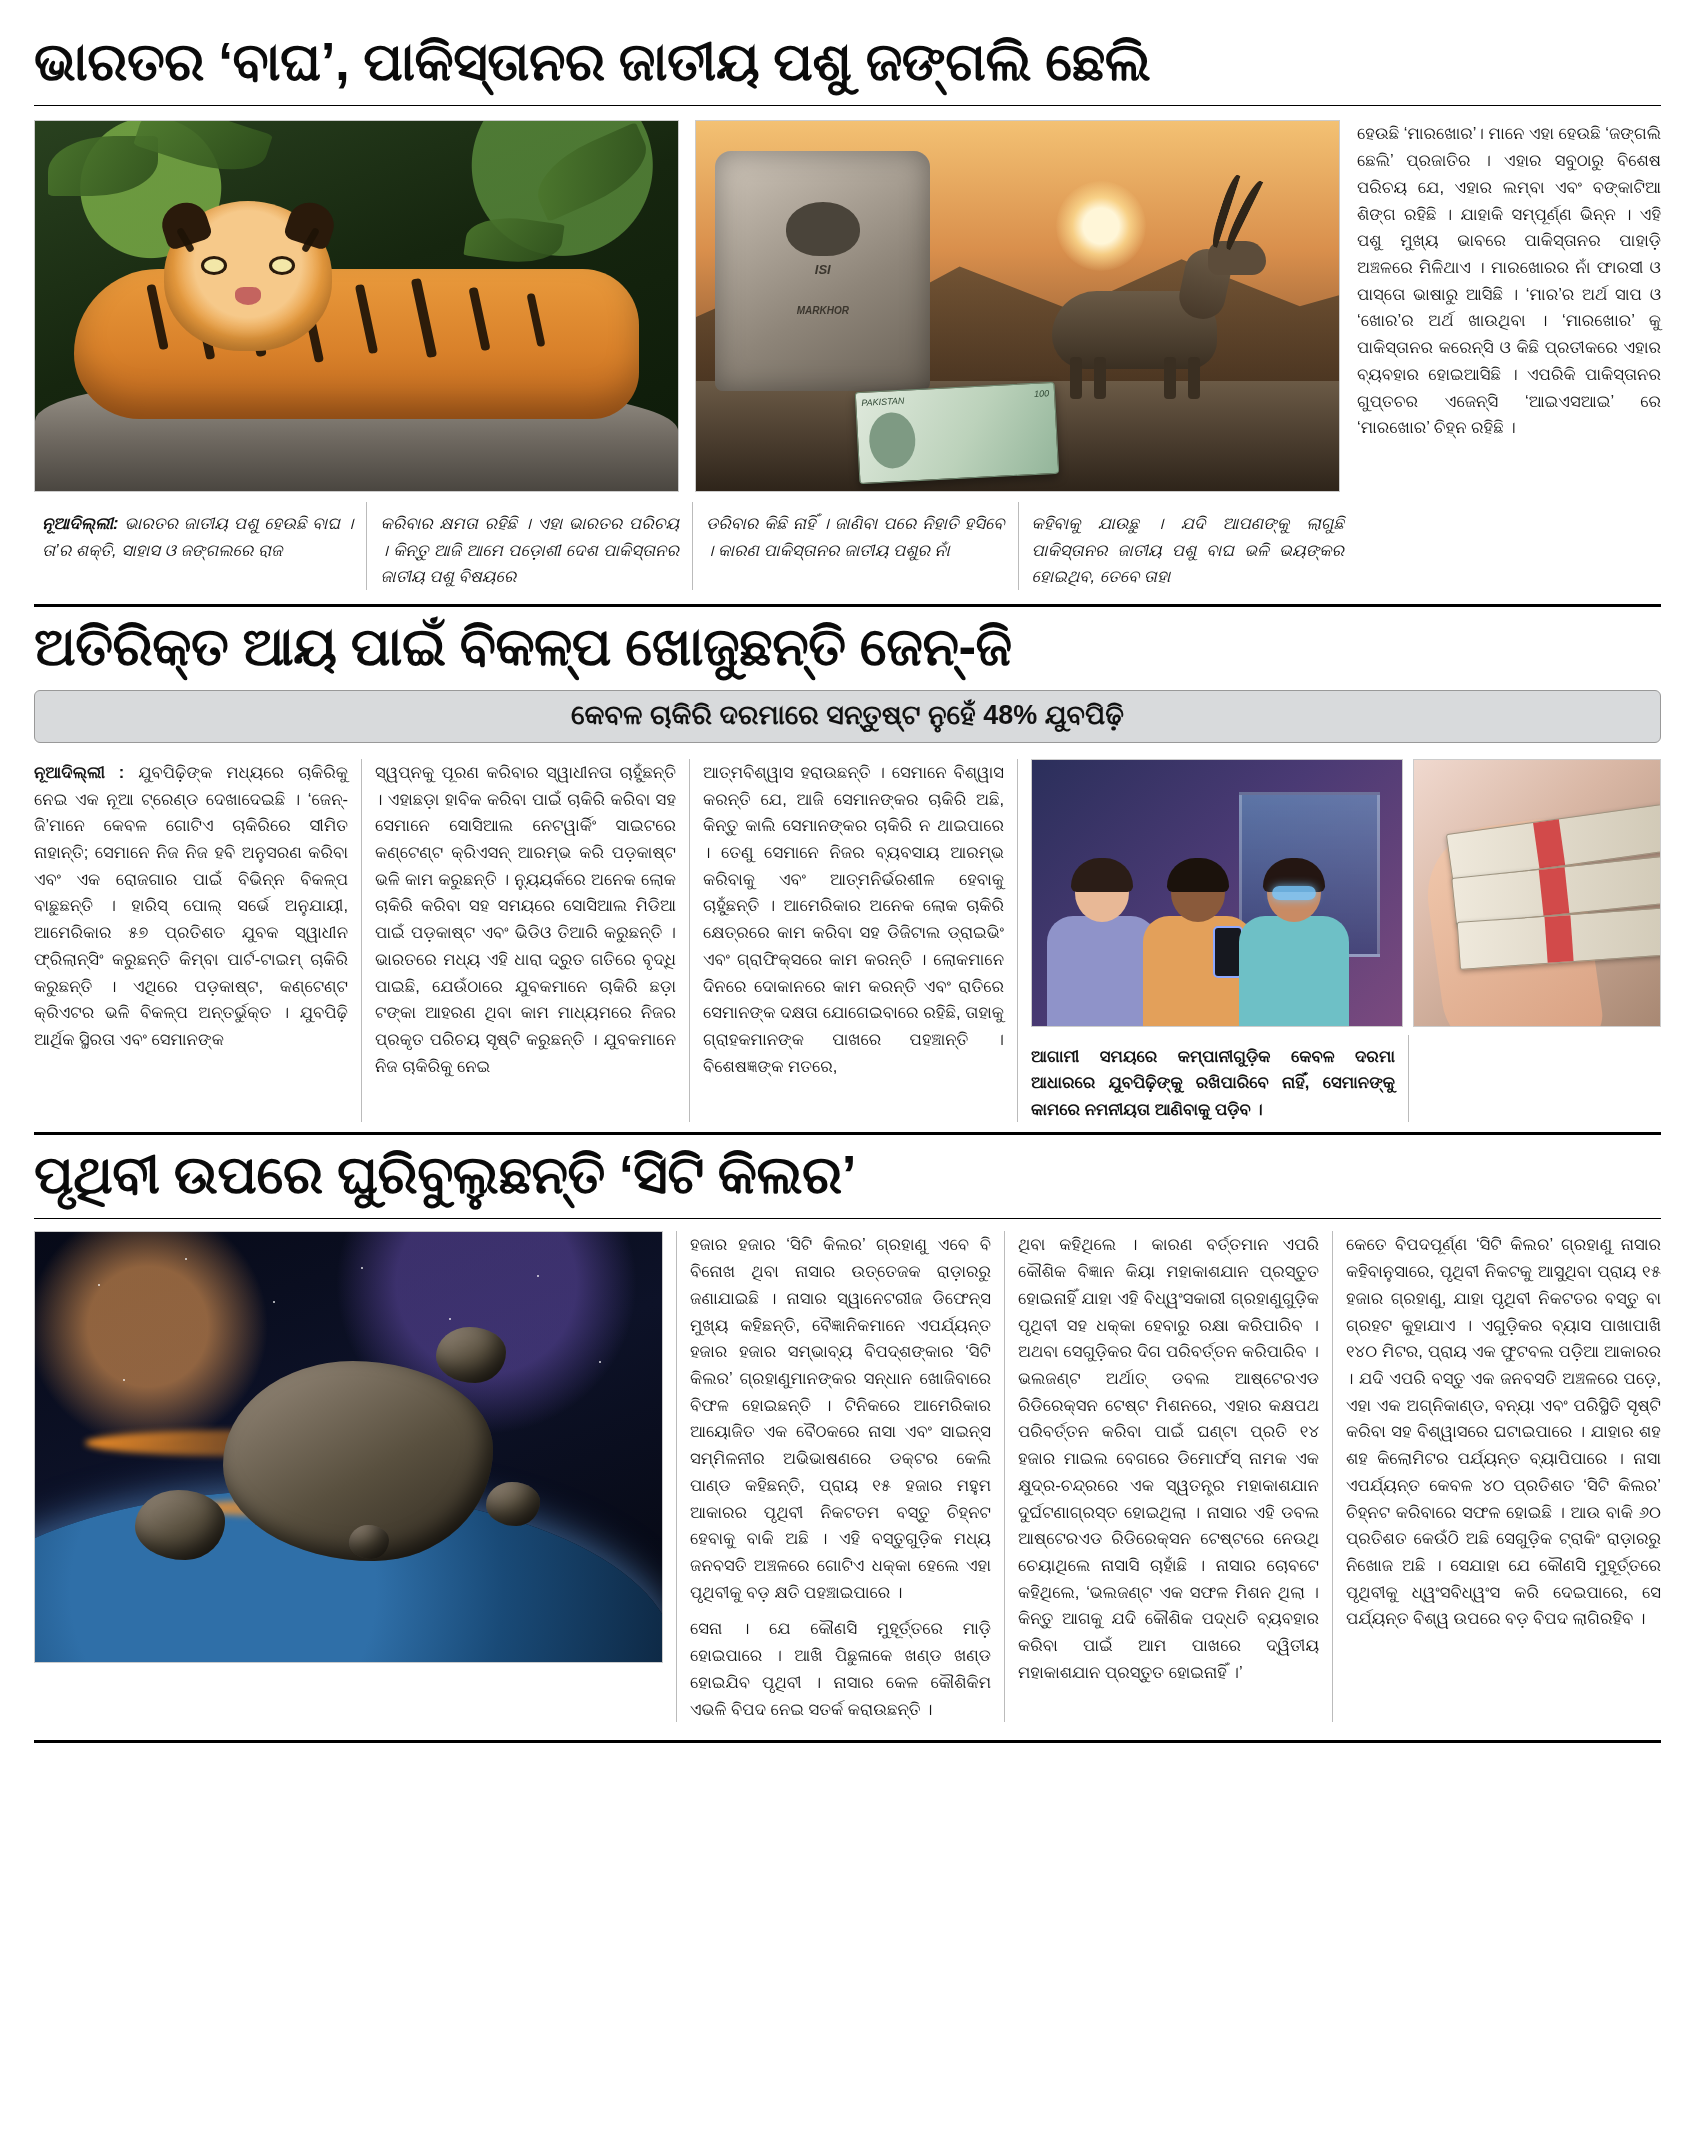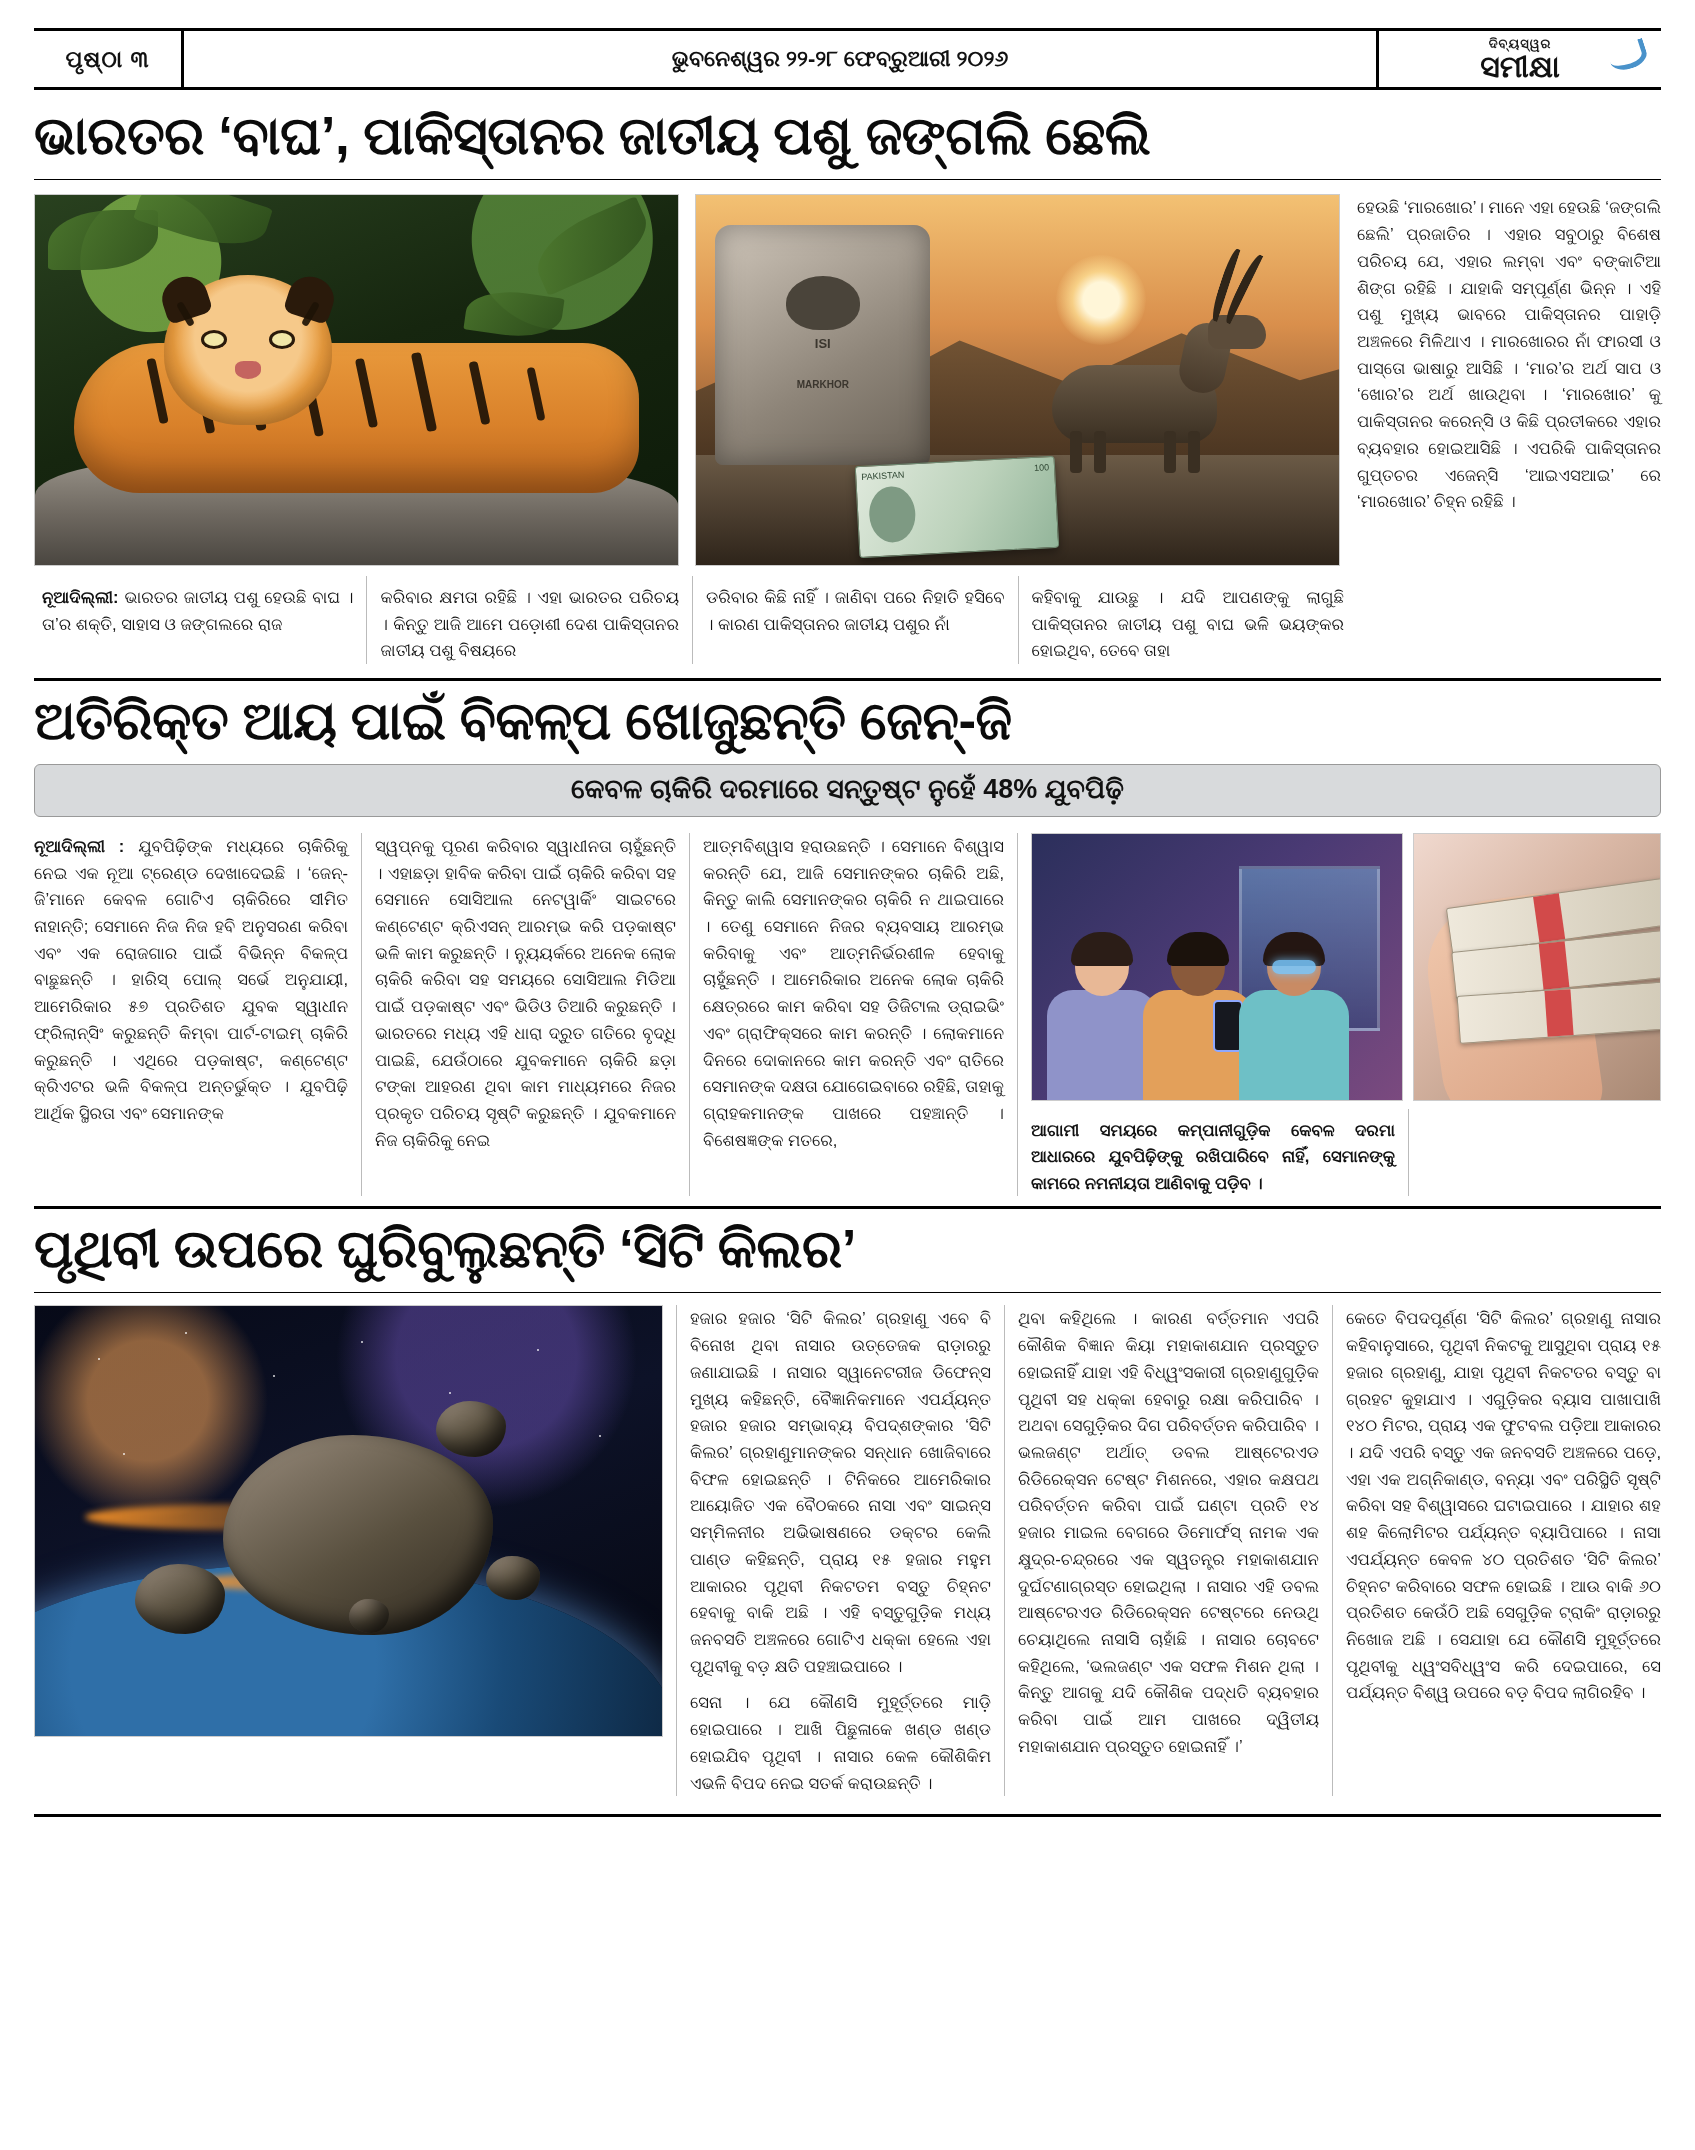--- a/index.html
+++ b/index.html
@@ -372,37 +372,28 @@
   .footer-rule {
     border-top: 3px solid #000;
     margin-top: 18px;
   }
 </style>
 </head>
 <body>
 
 <div class="page">
 
-  <div class="masthead">
-    <div class="page-no">ପୃଷ୍ଠା ୩</div>
-    <div class="edition-line">ଭୁବନେଶ୍ୱର ୨୨-୨୮ ଫେବ୍ରୁଆରୀ ୨୦୨୬</div>
-    <div class="brand">
-      <div class="brand-top">ଦିବ୍ୟସ୍ୱର</div>
-      <div class="brand-main">ସମୀକ୍ଷା</div>
-      <div class="brand-swoosh"></div>
-    </div>
-  </div>
 
   <div class="headline">ଭାରତର ‘ବାଘ’, ପାକିସ୍ତାନର ଜାତୀୟ ପଶୁ ଜଙ୍ଗଲି ଛେଲି</div>
   <div class="rule-thin"></div>
 
   <div class="cols" style="margin-top:14px;">
 
     <div style="width: 1310px; display:flex; gap:0;">
-      <div style="width: 100%;">
+      <div style="width: 100%; font-style: italic;">
         <div style="display:flex; gap:16px;">
           <figure style="width: 645px;">
             <div class="photo art art-tiger">
               <div class="tg-leaf" style="left:2%; top:4%; width:110px; height:60px;"></div>
               <div class="tg-leaf" style="left:16%; top:-2%; width:130px; height:52px; transform:rotate(18deg);"></div>
               <div class="tg-leaf" style="right:4%; top:6%; width:120px; height:56px; transform:rotate(-24deg);"></div>
               <div class="tg-leaf" style="right:18%; top:26%; width:96px; height:44px; transform:rotate(8deg);"></div>
               <div class="tg-rock"></div>
               <div class="tg-body">
                 <div class="tg-stripe" style="left:14%; top:10%; width:9px; height:66px;"></div>

